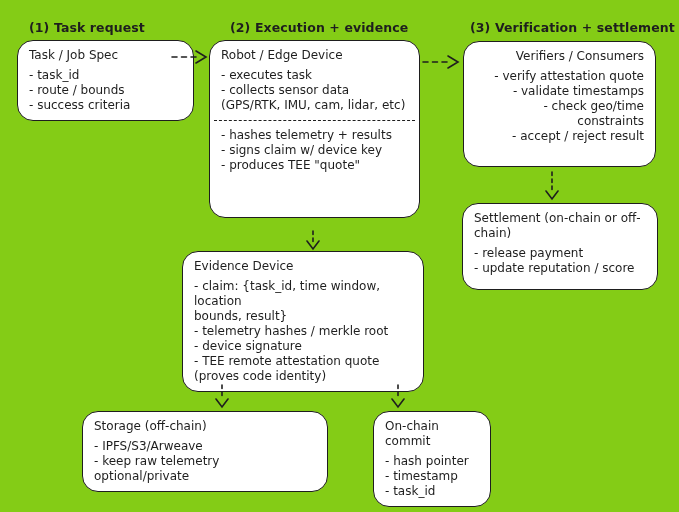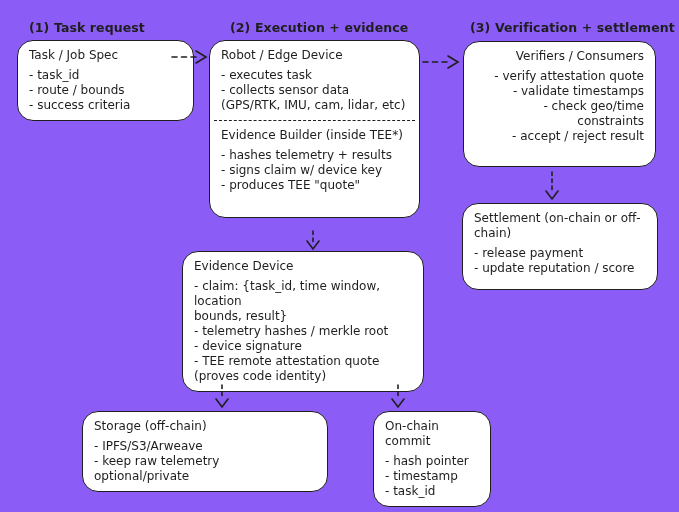--- a/index.html
+++ b/index.html
@@ -1,18 +1,18 @@
 <!DOCTYPE html>
 <html><head>
 <meta charset="utf-8">
 <style>
   html, body { margin:0; padding:0; background:#ffffff; }
   .canvas {
     position:relative; width:679px; height:512px; overflow:hidden;
-    background:#8b5cf6; color:#1e1e1e;
+    background:#84cc16; color:#1e1e1e;
     font-family:"DejaVu Sans", sans-serif; font-size:12px; line-height:15px;
   }
   .col-header {
     position:absolute; font-weight:bold; font-size:12.5px; white-space:nowrap;
     letter-spacing:0.1px;
   }
   .node {
     position:absolute; box-sizing:border-box; background:#ffffff;
     border:1.6px solid #1e1e1e; border-radius:16px; padding:7px 11px;
   }
@@ -48,21 +48,20 @@
   </div>
 
   <div class="node" style="left:209px; top:40px; width:211px; min-height:178px;">
     <div class="title">Robot / Edge Device</div>
     <div class="lines para-gap">
         <div class="line">- executes task</div>
         <div class="line">- collects sensor data
 (GPS/RTK, IMU, cam, lidar, etc)</div>
       </div>
     <hr class="section-divider">
-    <div class="builder-title">Evidence Builder (inside TEE*)</div>
     <div class="lines">
         <div class="line">- hashes telemetry + results</div>
         <div class="line">- signs claim w/ device key</div>
         <div class="line">- produces TEE "quote"</div>
       </div>
   </div>
 
   <div class="node" style="left:463px; top:41px; width:193px; min-height:126px;text-align:right;">
     <div class="title">Verifiers / Consumers</div>
     <div class="lines">

